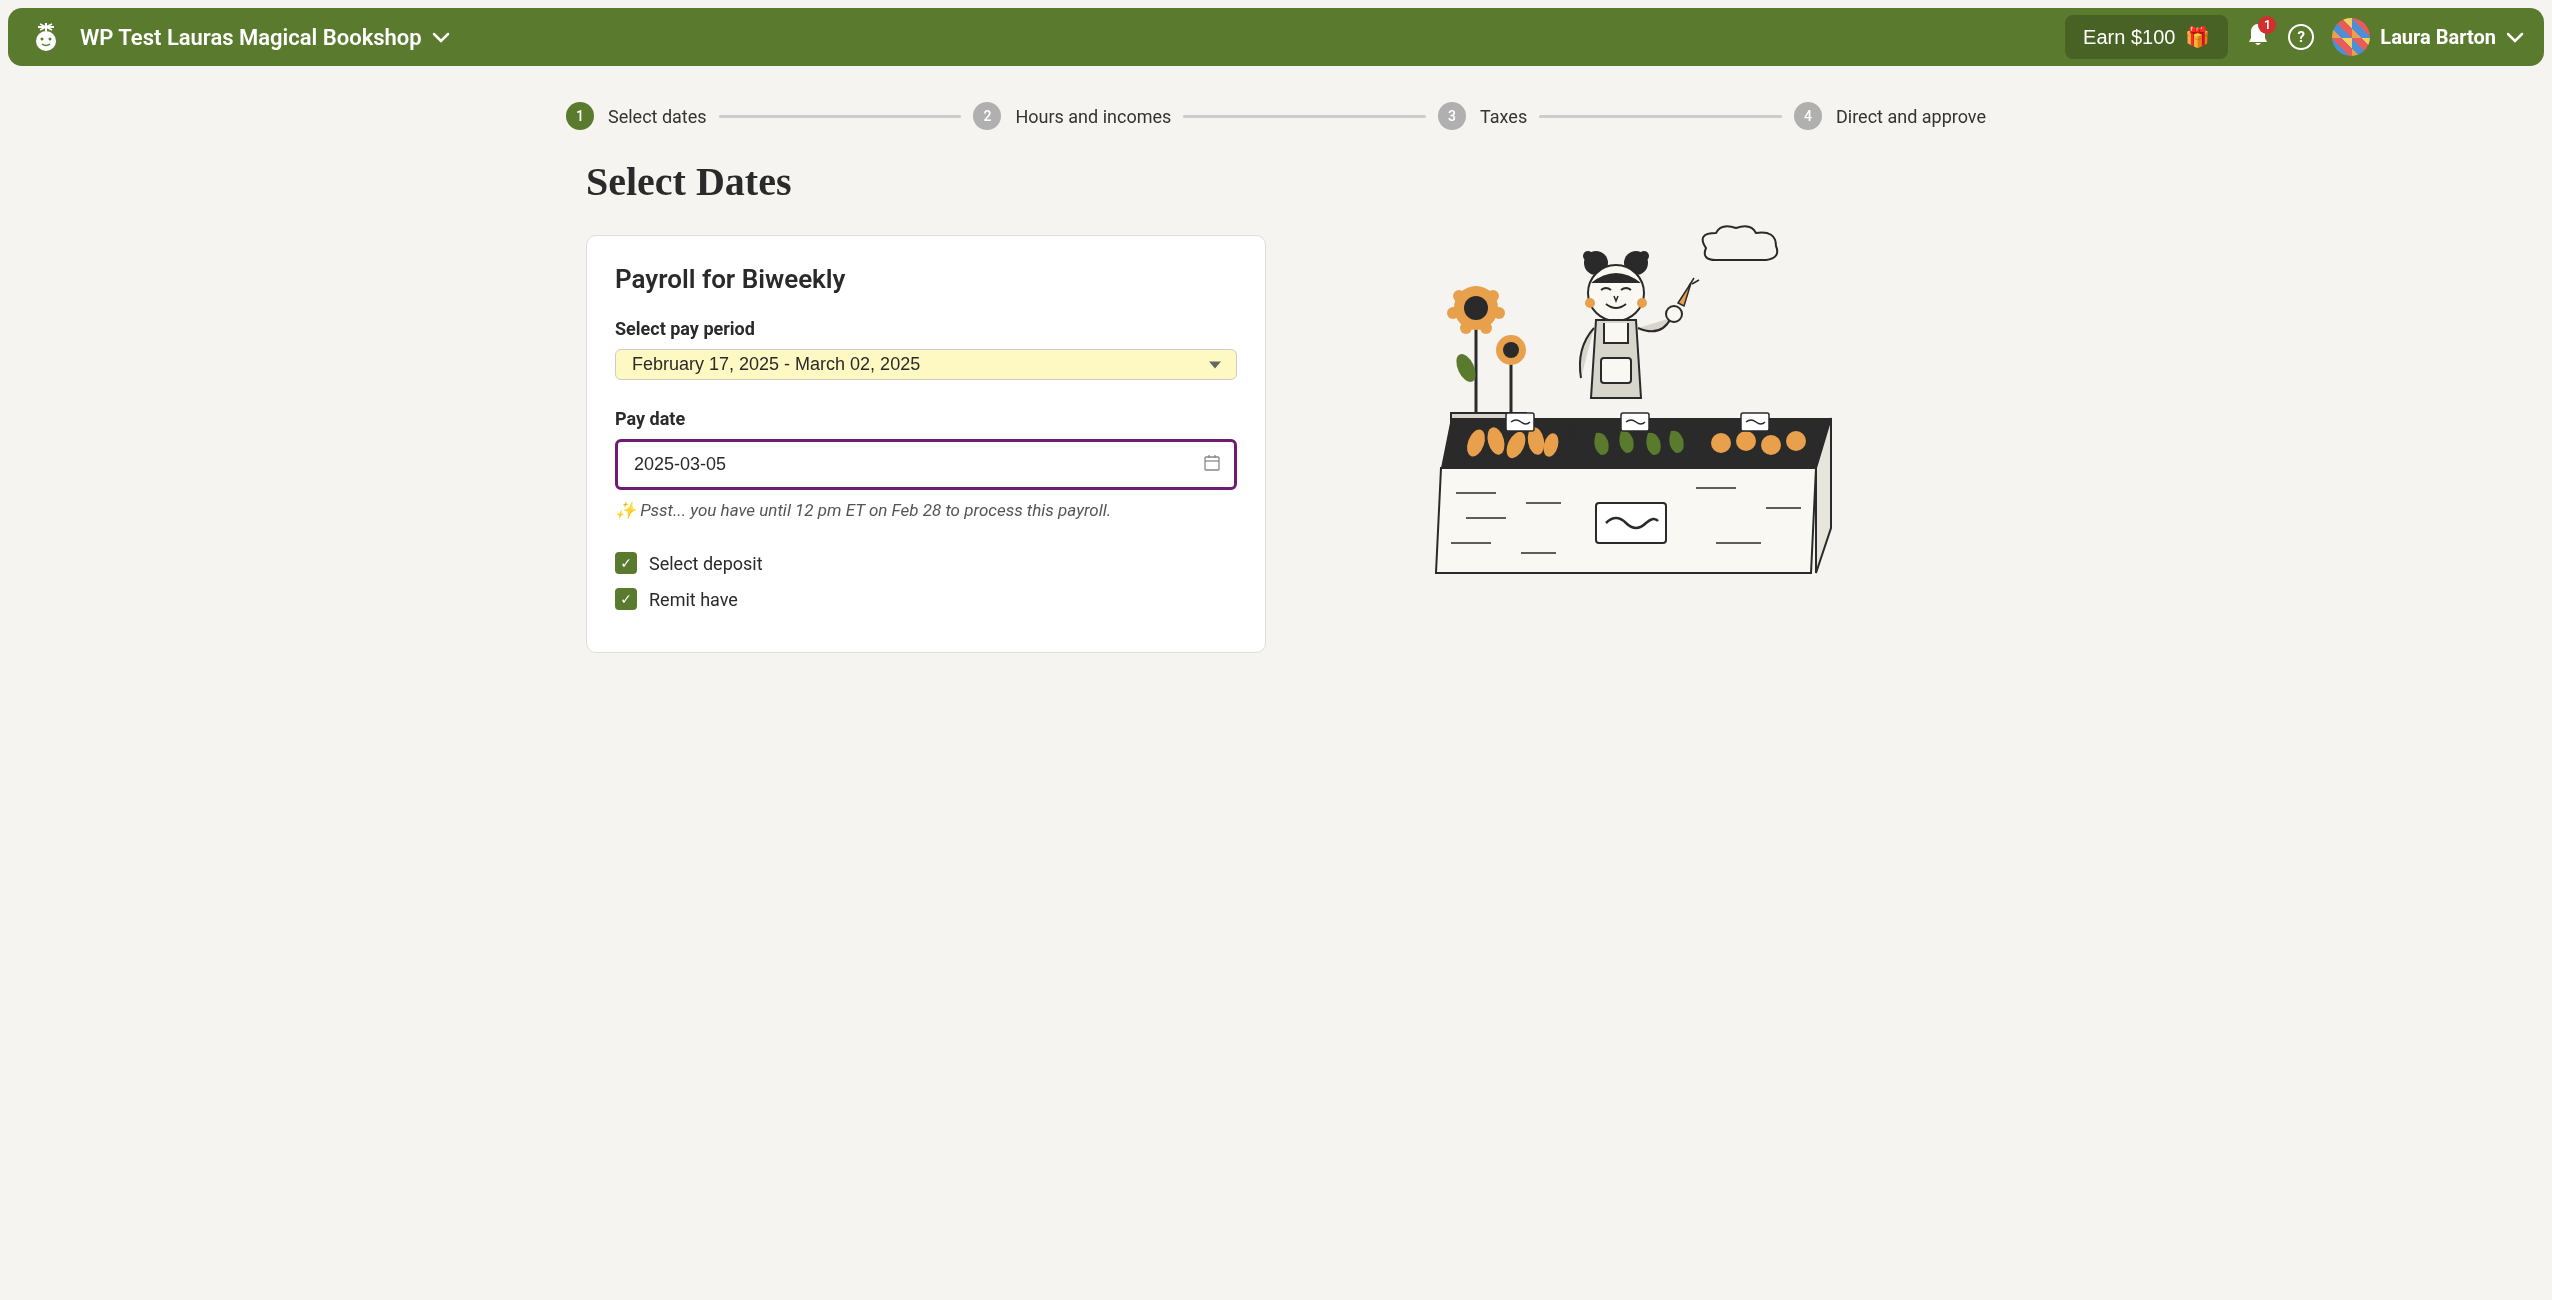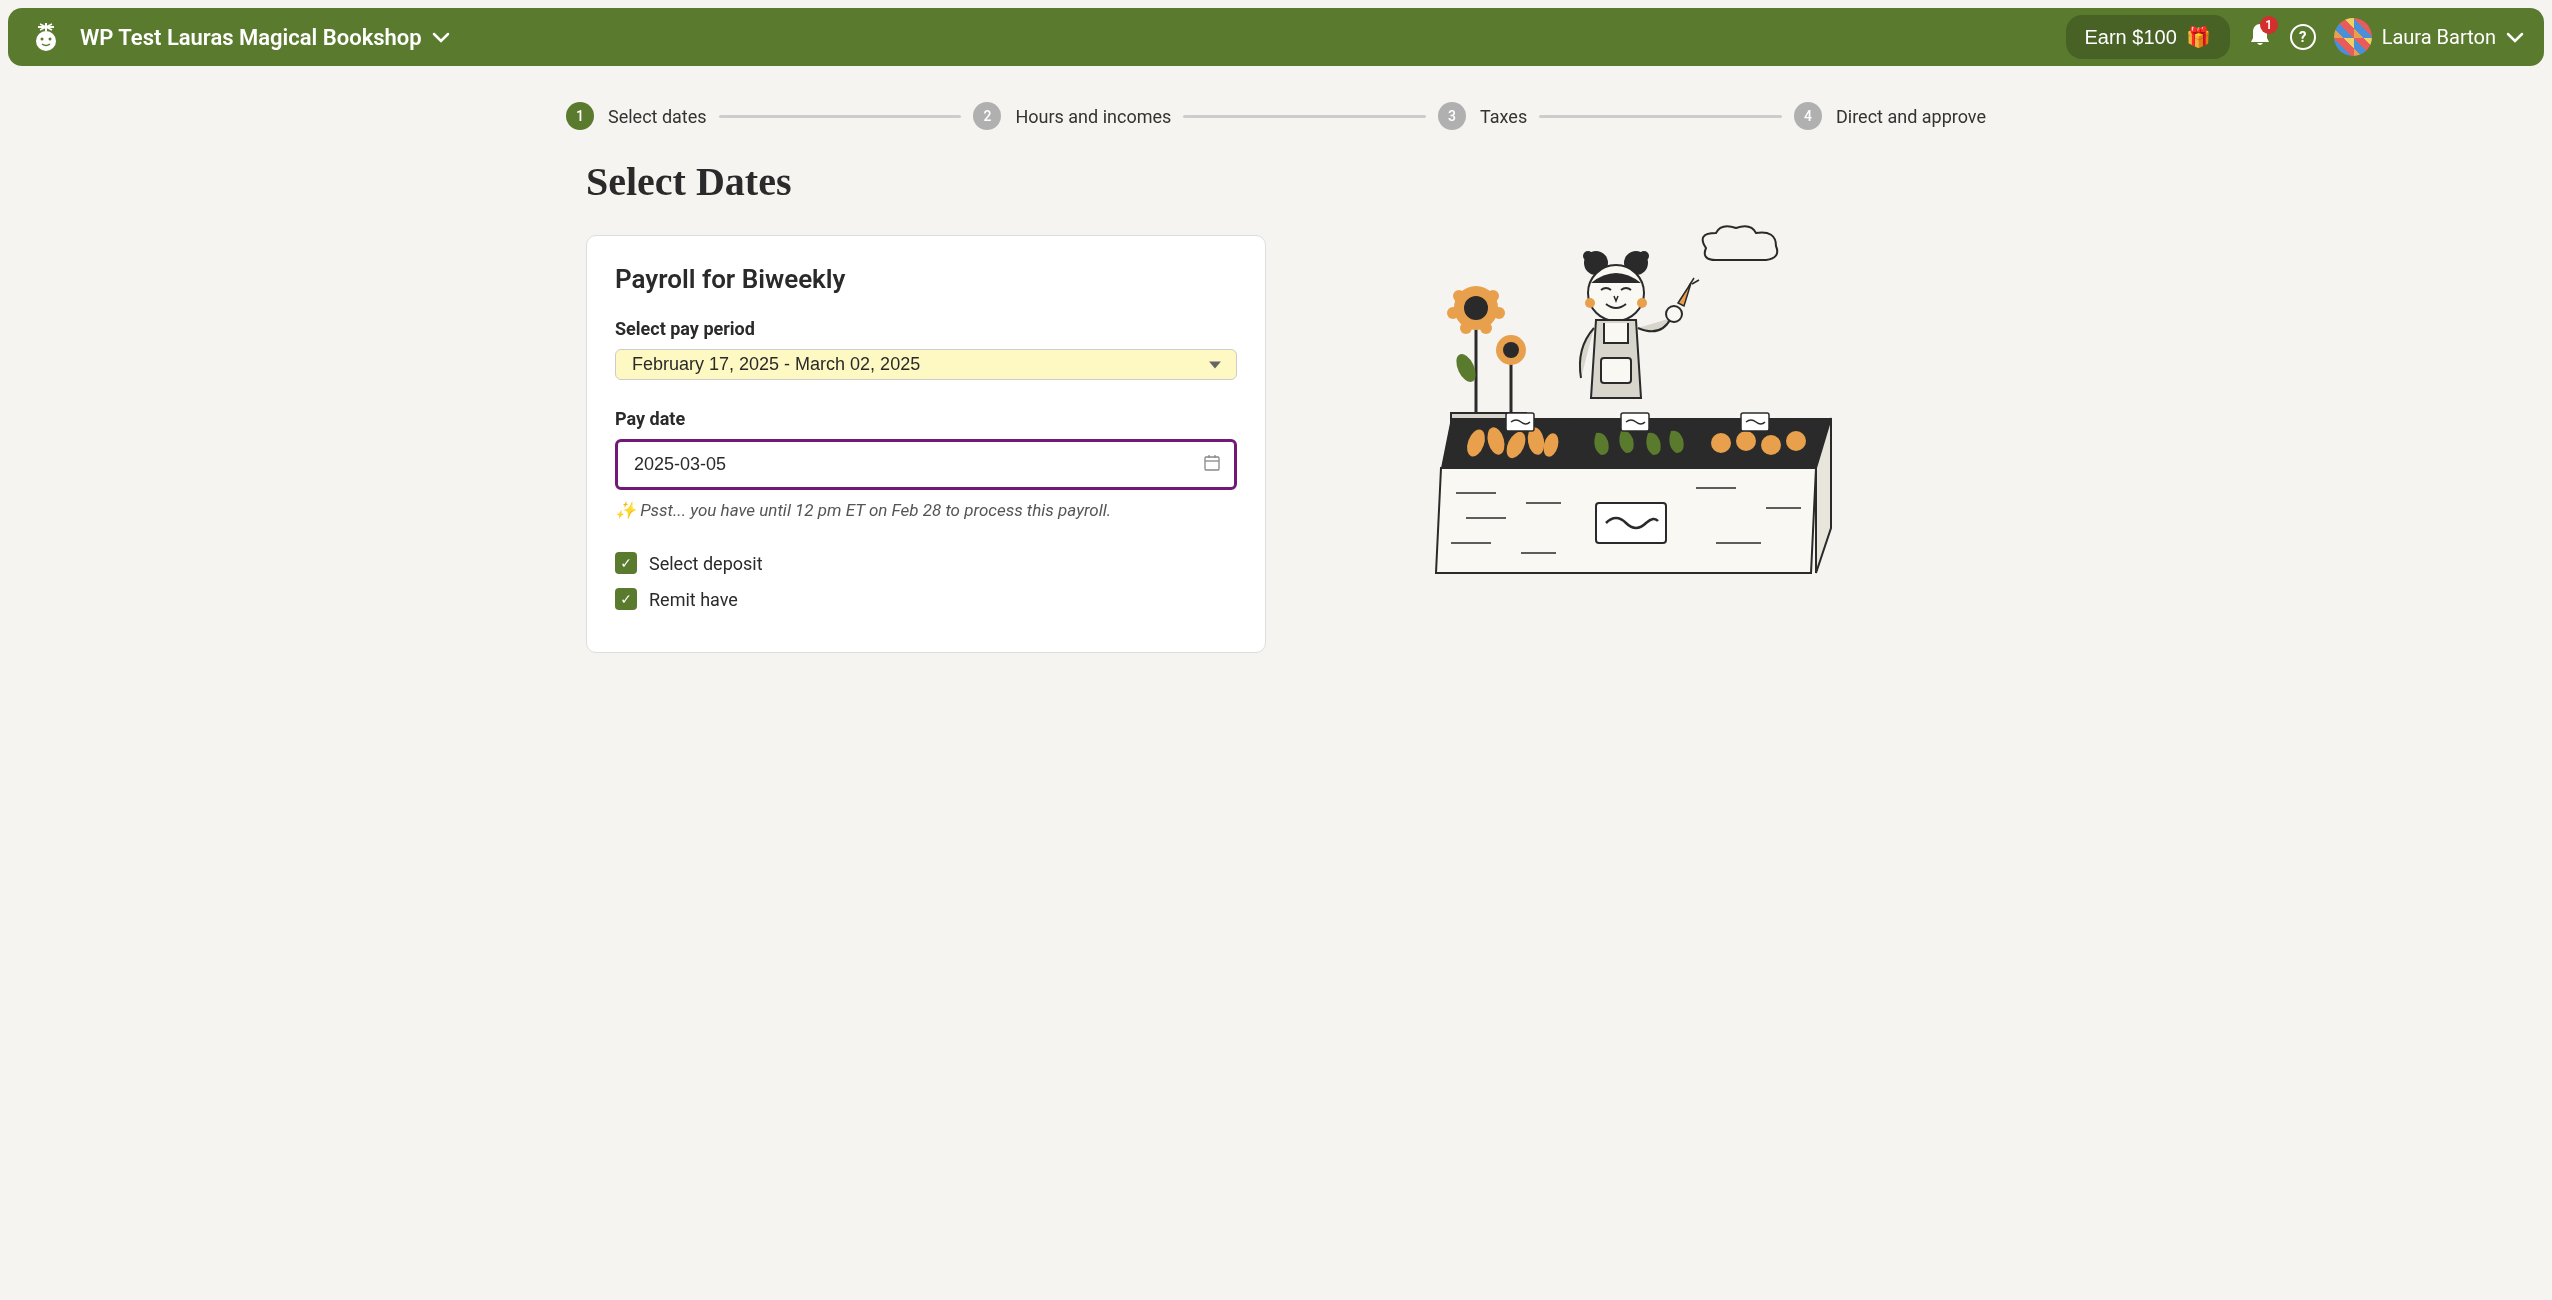--- a/index.html
+++ b/index.html
@@ -55,21 +55,21 @@
       gap: 18px;
     }
     
     .earn-button {
       background: rgba(0,0,0,0.2);
       border: none;
       color: white;
       font-size: 20px;
       font-weight: 500;
       padding: 10px 18px;
-      border-radius: 16px;
+      border-radius: 8px;
       cursor: pointer;
       display: flex;
       align-items: center;
       gap: 10px;
     }
     
     .notif-wrapper {
       position: relative;
       cursor: pointer;
     }
@@ -111,21 +111,21 @@
       background: linear-gradient(45deg, #e8a04c 25%, #4a90d9 25%, #4a90d9 50%, #e85c5c 50%, #e85c5c 75%, #f0d060 75%);
       background-size: 20px 20px;
     }
     
     .user-menu {
       display: flex;
       align-items: center;
       gap: 10px;
       color: white;
       font-size: 20px;
-      font-weight: 400;
+      font-weight: 700;
       cursor: pointer;
     }
     
     .content {
       max-width: 1460px;
       margin: 0 auto;
       padding: 0 20px;
     }
     
     .stepper {

